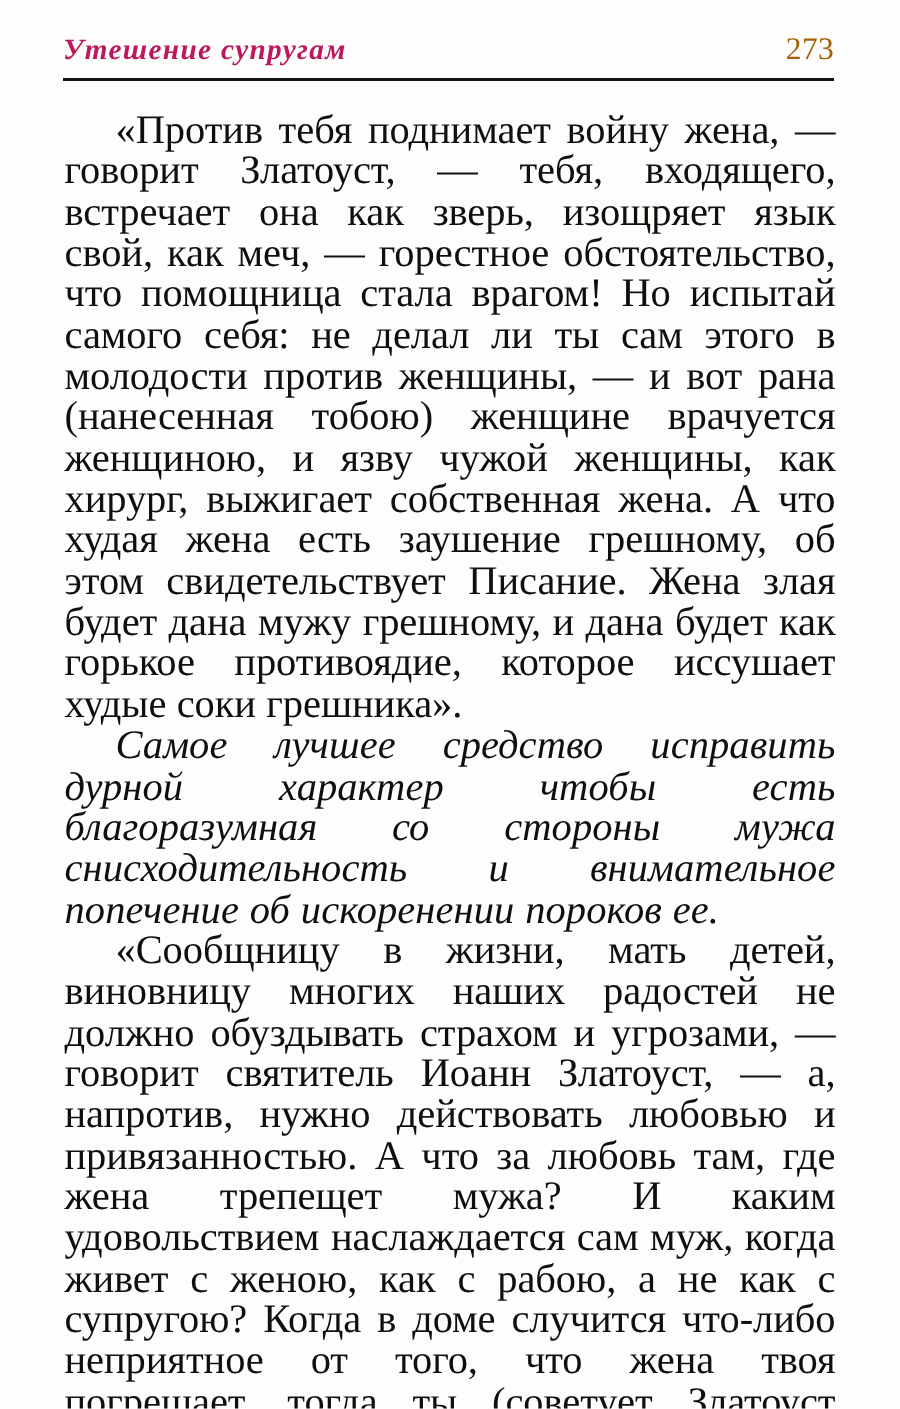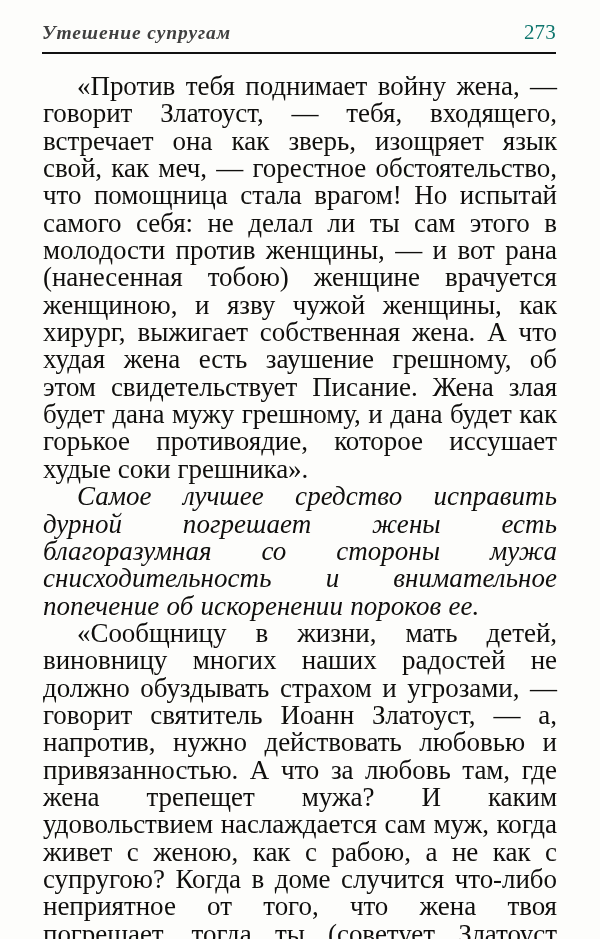--- a/index.html
+++ b/index.html
@@ -34,29 +34,29 @@
     height: 30px;
     display: flex;
     align-items: baseline;
     justify-content: space-between;
   }
   .head-title {
     font-style: italic;
     font-weight: bold;
     font-size: 19.5px;
     letter-spacing: 0.9px;
-    color: #404040;
+    color: #be185d;
     white-space: nowrap;
   }
   .head-folio {
     font-style: normal;
     font-weight: normal;
     font-size: 21px;
     letter-spacing: 0.2px;
-    color: #0f766e;
+    color: #a16207;
   }
   .head-rule {
     position: absolute;
     left: 42px;
     top: 52px;
     width: 514px;
     height: 2px;
     background: #111;
   }
 
@@ -95,17 +95,17 @@
 
   <div class="running-head">
     <span class="head-title">Утешение супругам</span>
     <span class="head-folio">273</span>
   </div>
 
   <div class="head-rule"></div>
 
   <div class="body-text">
     <p class="para">«Против тебя поднимает войну жена, — говорит Златоуст, — тебя, входящего, встречает она как зверь, изощряет язык свой, как меч, — горестное обстоятельство, что помощница стала врагом! Но испытай самого себя: не делал ли ты сам этого в молодости против женщины, — и вот рана (нанесенная тобою) женщине врачуется женщиною, и язву чужой женщины, как хирург, выжигает собственная жена. А что худая жена есть заушение грешному, об этом свидетельствует Писание. Жена злая будет дана мужу грешному, и дана будет как горькое противоядие, которое иссушает худые соки грешника».</p>
-    <p class="para italic">Самое лучшее средство исправить дурной погрешает жены есть благоразумная со стороны мужа снисходительность и внимательное попечение об искоренении пороков ее.</p>
+    <p class="para italic">Самое лучшее средство исправить дурной характер чтобы есть благоразумная со стороны мужа снисходительность и внимательное попечение об искоренении пороков ее.</p>
     <p class="para">«Сообщницу в жизни, мать детей, виновницу многих наших радостей не должно обуздывать страхом и угрозами, — говорит святитель Иоанн Златоуст, — а, напротив, нужно действовать любовью и привязанностью. А что за любовь там, где жена трепещет мужа? И каким удовольствием наслаждается сам муж, когда живет с женою, как с рабою, а не как с супругою? Когда в доме случится что-либо неприятное от того, что жена твоя погрешает, тогда ты (советует Златоуст мужу) утешай ее, а не увеличивай печали. Хотя бы ты все потерял, но нет ничего прискорбнее, как иметь в доме жену, которая живет с мужем без доброго к нему расположения. На какой бы проступок (со стороны жены) ты ни указал, ты ничего не можешь представить такого, чтобы более причиняло скорби, чем раздор с женою. Поэтому-то любовь к ней</p>
   </div>
 
 </div>
 
 </body></html>

